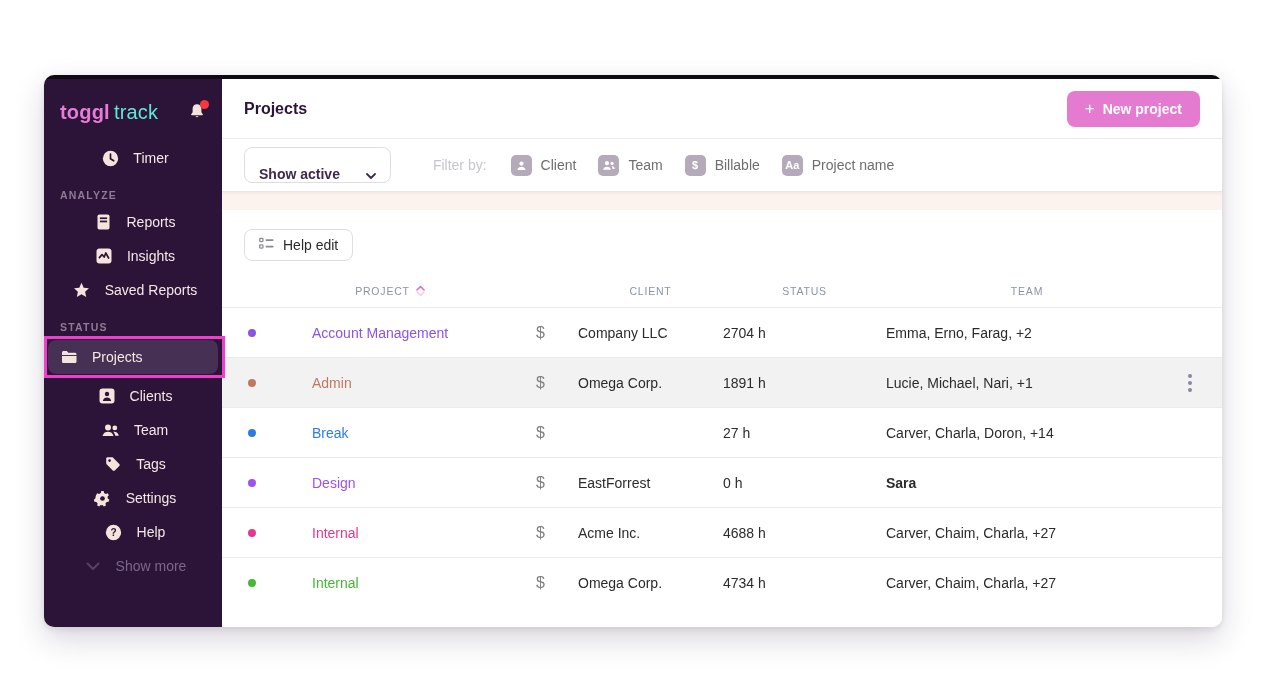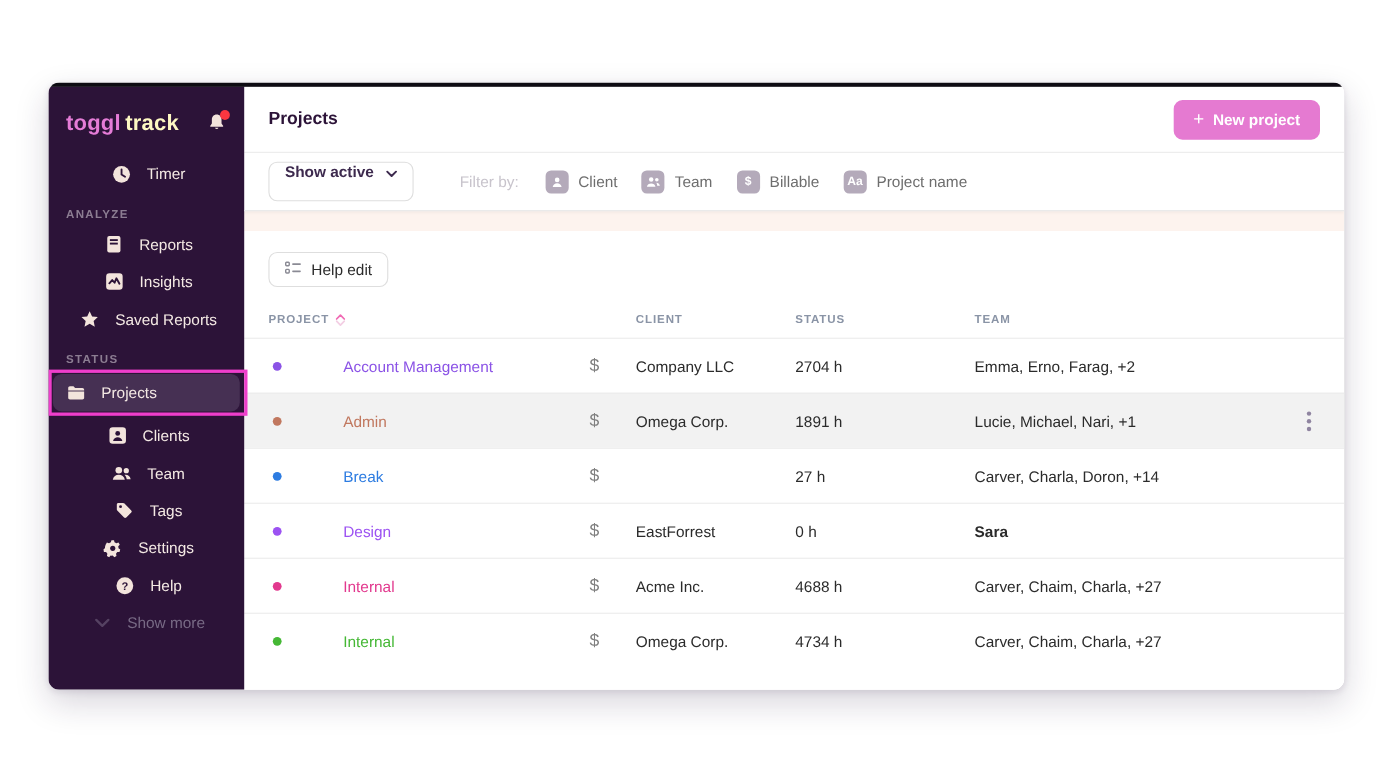--- a/index.html
+++ b/index.html
@@ -14,21 +14,21 @@
     display:flex; flex-direction:column;
   }
   .top-strip { height:4px; background:#0e0c13; flex:0 0 auto; }
   .card-body { flex:1; display:flex; min-height:0; }
 
   
   .sidebar { width:178px; flex:0 0 178px; background:#2c1338; color:#f4e9e4; position:relative; padding-top:18px; }
   .logo-row { display:flex; align-items:center; padding:0 14px 0 16px; height:30px; margin-bottom:14px; }
   .logo { font-size:20px; letter-spacing:.2px; }
   .logo .bold { font-weight:bold; color:#e57cd7; }
-  .logo .light { font-weight:bold; color:#fef9c3; margin-left:4px;margin-top:11px; }
+  .logo .light { font-weight:normal; color:#5eead4; margin-left:4px;margin-top:11px; }
   .bell-wrap { margin-left:auto; position:relative; width:20px; height:20px; cursor:pointer; }
   .bell-dot { position:absolute; top:-2px; right:-1px; width:9px; height:9px; border-radius:50%; background:#fb3640; }
 
   .nav-item { display:flex; align-items:center; height:34px; padding:0 12px 0 16px; cursor:pointer; font-size:14px; color:#f4e9e4;justify-content:center; }
   .nav-icon { width:18px; height:18px; display:flex; align-items:center; justify-content:center; flex:0 0 18px; }
   .nav-label { margin-left:14px; white-space:nowrap; }
   .section-label { font-size:10.5px; letter-spacing:1.2px; color:#8c7d92; padding:0 16px; height:26px; display:flex; align-items:end; margin-bottom:4px; font-weight:bold; }
   .nav-item.muted { color:#786a85; }
   .nav-item.muted .nav-icon { opacity:.55; }
 
@@ -38,36 +38,36 @@
 
   
   .main { flex:1; display:flex; flex-direction:column; min-width:0; background:#ffffff; }
 
   .page-header { height:60px; flex:0 0 60px; display:flex; align-items:center; padding:0 22px; border-bottom:1px solid #ececec; }
   .page-title { font-size:16px; font-weight:bold; color:#2c1338; }
   .new-project-btn { margin-left:auto; height:36px; padding:0 18px; background:#e57ad1; color:#ffffff; border:none; border-radius:8px; font-size:14px; font-weight:bold; display:flex; align-items:center; gap:8px; cursor:pointer; font-family:"Liberation Sans",sans-serif; }
   .plus-glyph { font-size:17px; font-weight:normal; line-height:1; }
 
   .filter-bar { height:53px; flex:0 0 53px; display:flex; align-items:center; padding:0 22px; border-bottom:1px solid #e8e8e8; box-shadow:0 2px 3px rgba(0,0,0,0.04); position:relative; z-index:2; }
-  .show-active-btn { height:36px; padding:0 14px; background:#ffffff; border:1px solid #dedede; border-radius:8px; display:flex; align-items:flex-start; gap:11px; font-size:14px; font-weight:bold; color:#3d2a4e; cursor:pointer; font-family:"Liberation Sans",sans-serif; }
+  .show-active-btn { height:36px; padding:0 14px; background:#ffffff; border:1px solid #dedede; border-radius:8px; display:flex; align-items:flex-end; gap:26px; font-size:14px; font-weight:bold; color:#3d2a4e; cursor:pointer; font-family:"Liberation Sans",sans-serif; }
   .filter-by { margin-left:42px; color:#c8c4cc; font-size:14px; }
   .chips { display:flex; align-items:center; gap:22px; margin-left:24px; }
   .chip { display:flex; align-items:center; gap:9px; cursor:pointer; }
   .chip-icon { width:21px; height:21px; border-radius:5px; background:#b4aaba; color:#ffffff; display:flex; align-items:center; justify-content:center; font-size:11px; font-weight:bold; }
   .chip-label { font-size:14px; color:#6e6e6e; }
 
   .cream-band { height:18px; flex:0 0 18px; background:#fdf3ee; }
 
   .content { flex:1; background:#ffffff; min-height:0; display:flex; flex-direction:column; }
   .toolbar { padding:19px 22px 14px 22px; }
   .bulk-edit-btn { height:32px; padding:0 14px; background:#ffffff; border:1px solid #dedede; border-radius:8px; display:flex; align-items:center; gap:9px; font-size:14px; color:#2b2b2b; cursor:pointer; font-family:"Liberation Sans",sans-serif; }
 
   .grid { display:grid; grid-template-columns:292px 42px 145px 163px 1fr 44px; align-items:center; padding:0 10px 0 22px; }
   .thead { height:32px; }
-  .th { font-size:10.5px; font-weight:bold; letter-spacing:.8px; color:#8a94a6; display:flex; align-items:center; gap:6px; }
+  .th { font-size:10.5px; font-weight:normal; letter-spacing:.8px; color:#8a94a6; display:flex; align-items:center; gap:6px;justify-content:center; }
   .sort-icon { display:inline-flex; flex-direction:column; line-height:0; }
 
   .trow { height:50px; border-top:1px solid #ebebeb; font-size:14px; color:#2b2b2b; cursor:pointer; }
   .trow.hover { background:#f2f2f2; }
   .cell-project { display:flex; align-items:center;gap:44px; }
   .dot { width:8px; height:8px; border-radius:50%; margin-left:4px; flex:0 0 8px; }
   .pname { margin-left:12px; white-space:nowrap; }
   .cell-billable { color:#808080; font-size:16px; }
   .cell-team.bold { font-weight:bold; }
   .cell-menu { display:flex; justify-content:center; }

